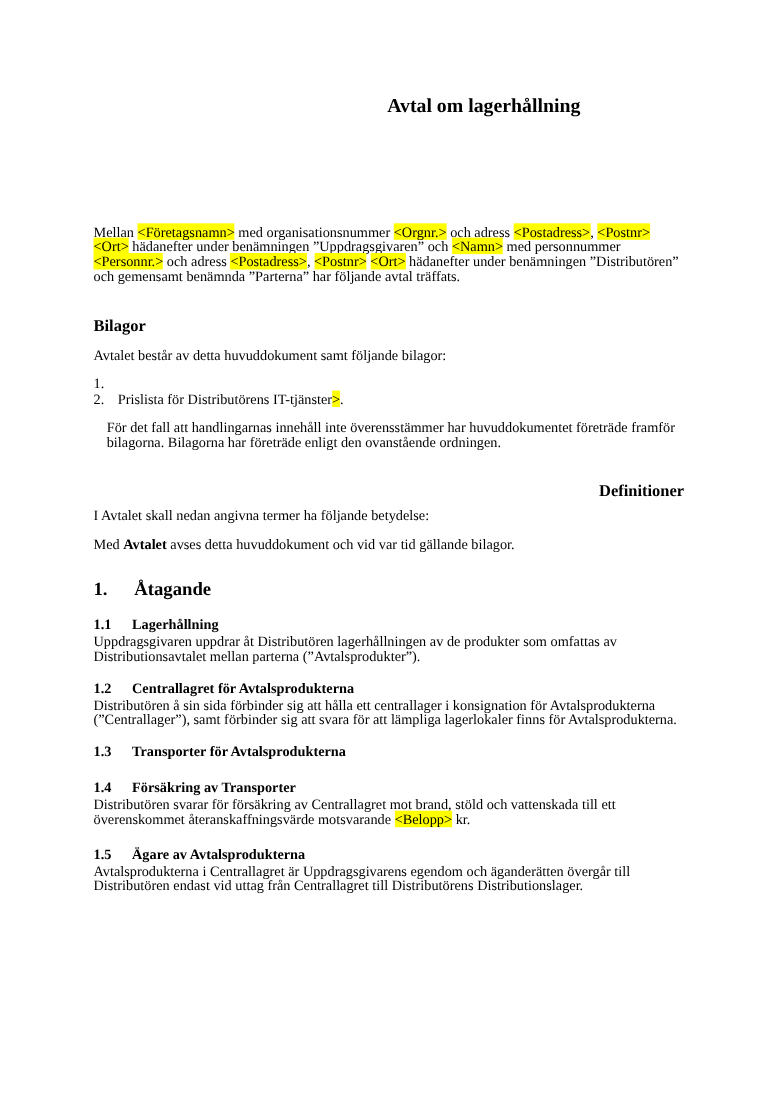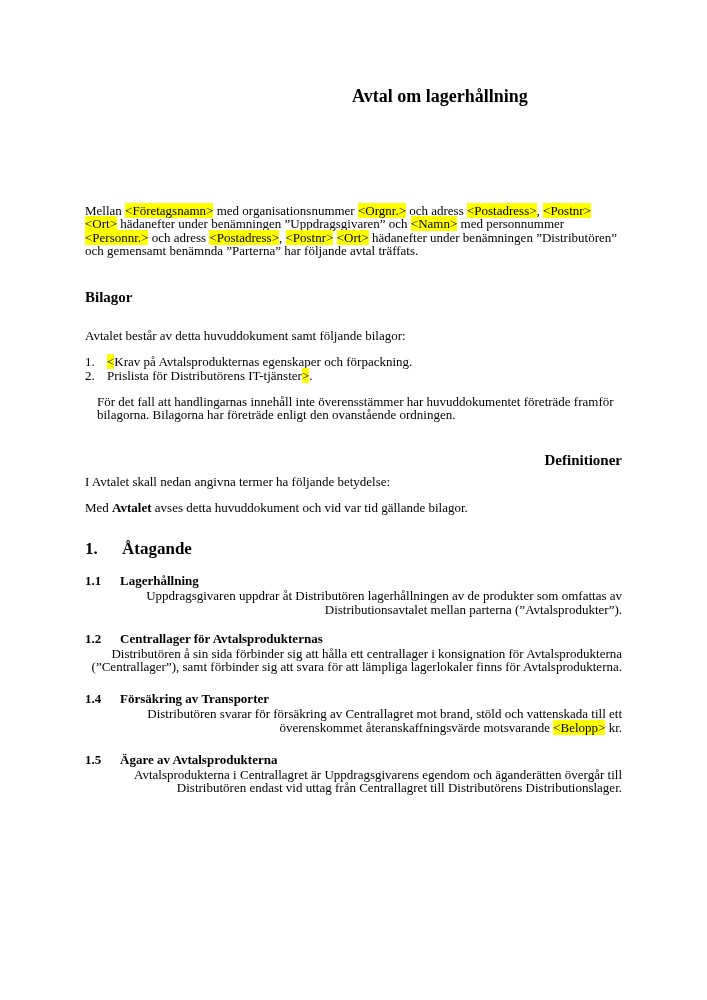--- a/index.html
+++ b/index.html
@@ -32,21 +32,21 @@
     font-size: 13px;
     line-height: 13.3px;
   }
   .intro { margin-top: 97px; }
   .h-major {
     font-size: 15px;
     line-height: 15px;
     font-weight: bold;
   }
   .h-bilagor { margin-top: 33px; }
-  .p-bilagor-intro { margin-top: 24px; }
+  .p-bilagor-intro { margin-top: 11px; }
   .attachment-list { margin-top: 13px; }
   .attachment-item { display: flex; }
   .attachment-item .num { width: 22px; flex: none; }
   .p-precedence { margin-top: 13px; margin-left: 12px; }
   .h-definitioner { margin-top: 31px; text-align: right; }
   .p-def-intro { margin-top: 7px; }
   .p-definition { }
   .h-section1 {
     margin-top: 26px;
     font-size: 17px;
@@ -57,21 +57,21 @@
   .h-section1 .num { width: 37px; flex: none; }
   .h-sub {
     font-size: 13px;
     line-height: 14px;
     font-weight: bold;
     display: flex;
   }
   .h-sub .num { width: 35px; flex: none; }
   .gap16 { margin-top: 16px; }
   .gap19 { margin-top: 19px; }
-  .sub-body { margin-top: 1px; text-align: right; }
+  .sub-body { margin-top: 1px; }
   .hl { background: var(--hl); }
   .b { font-weight: bold; }
   .footer {
     position: absolute;
     left: 0;
     top: 941px;
     width: 707px;
     text-align: right;
     font-size: 17px;
     line-height: 13.3px;
@@ -86,21 +86,20 @@
     <div class="doc-title">Avtal om lagerhållning</div>
 
     <p class="body-text intro"><span>Mellan </span><span class="hl">&lt;Företagsnamn&gt;</span><span> med organisationsnummer </span><span class="hl">&lt;Orgnr.&gt;</span><span> och adress </span><span class="hl">&lt;Postadress&gt;</span><span>, </span><span class="hl">&lt;Postnr&gt;</span><span> </span><span class="hl">&lt;Ort&gt;</span><span> hädanefter under benämningen ”Uppdragsgivaren” och </span><span class="hl">&lt;Namn&gt;</span><span> med personnummer </span><span class="hl">&lt;Personnr.&gt;</span><span> och adress </span><span class="hl">&lt;Postadress&gt;</span><span>, </span><span class="hl">&lt;Postnr&gt;</span><span> </span><span class="hl">&lt;Ort&gt;</span><span> hädanefter under benämningen ”Distributören” och gemensamt benämnda ”Parterna” har följande avtal träffats.</span></p>
 
     <div class="h-major h-bilagor">Bilagor</div>
     <p class="body-text p-bilagor-intro">Avtalet består av detta huvuddokument samt följande bilagor:</p>
 
     <div class="body-text attachment-list">
       <div class="attachment-item">
         <span class="num">1.</span>
-        <span><span class="hl">&lt;</span><span>Krav på Avtalsprodukternas egenskaper och förpackning.</span></span>
       </div>
       <div class="attachment-item">
         <span class="num">2.</span>
         <span><span>Prislista för Distributörens IT-tjänster</span><span class="hl">&gt;</span><span>.</span></span>
       </div>
     </div>
 
     <p class="body-text p-precedence">För det fall att handlingarnas innehåll inte överensstämmer har huvuddokumentet företräde framför bilagorna. Bilagorna har företräde enligt den ovanstående ordningen.</p>
 
     <div class="h-major h-definitioner">Definitioner</div>
@@ -113,24 +112,28 @@
     </div>
 
     <div class="h-sub gap16">
       <span class="num">1.1</span>
       <span>Lagerhållning</span>
     </div>
     <p class="body-text sub-body"><span>Uppdragsgivaren uppdrar åt Distributören lagerhållningen av de produkter som omfattas av Distributionsavtalet mellan parterna (”Avtalsprodukter”).</span></p>
 
     <div class="h-sub gap16">
       <span class="num">1.2</span>
-      <span>Centrallager för Avtalsprodukternas</span>
+      <span>Centrallagret för Avtalsprodukterna</span>
     </div>
     <p class="body-text sub-body"><span>Distributören å sin sida förbinder sig att hålla ett centrallager i konsignation för Avtalsprodukterna (”Centrallager”), samt förbinder sig att svara för att lämpliga lagerlokaler finns för Avtalsprodukterna.</span></p>
 
+    <div class="h-sub gap16">
+      <span class="num">1.3</span>
+      <span>Transporter för Avtalsprodukterna</span>
+    </div>
 
     <div class="h-sub gap19">
       <span class="num">1.4</span>
       <span>Försäkring av Transporter</span>
     </div>
     <p class="body-text sub-body"><span>Distributören svarar för försäkring av Centrallagret mot brand, stöld och vattenskada till ett överenskommet återanskaffningsvärde motsvarande </span><span class="hl">&lt;Belopp&gt;</span><span> kr.</span></p>
 
     <div class="h-sub gap19">
       <span class="num">1.5</span>
       <span>Ägare av Avtalsprodukterna</span>

